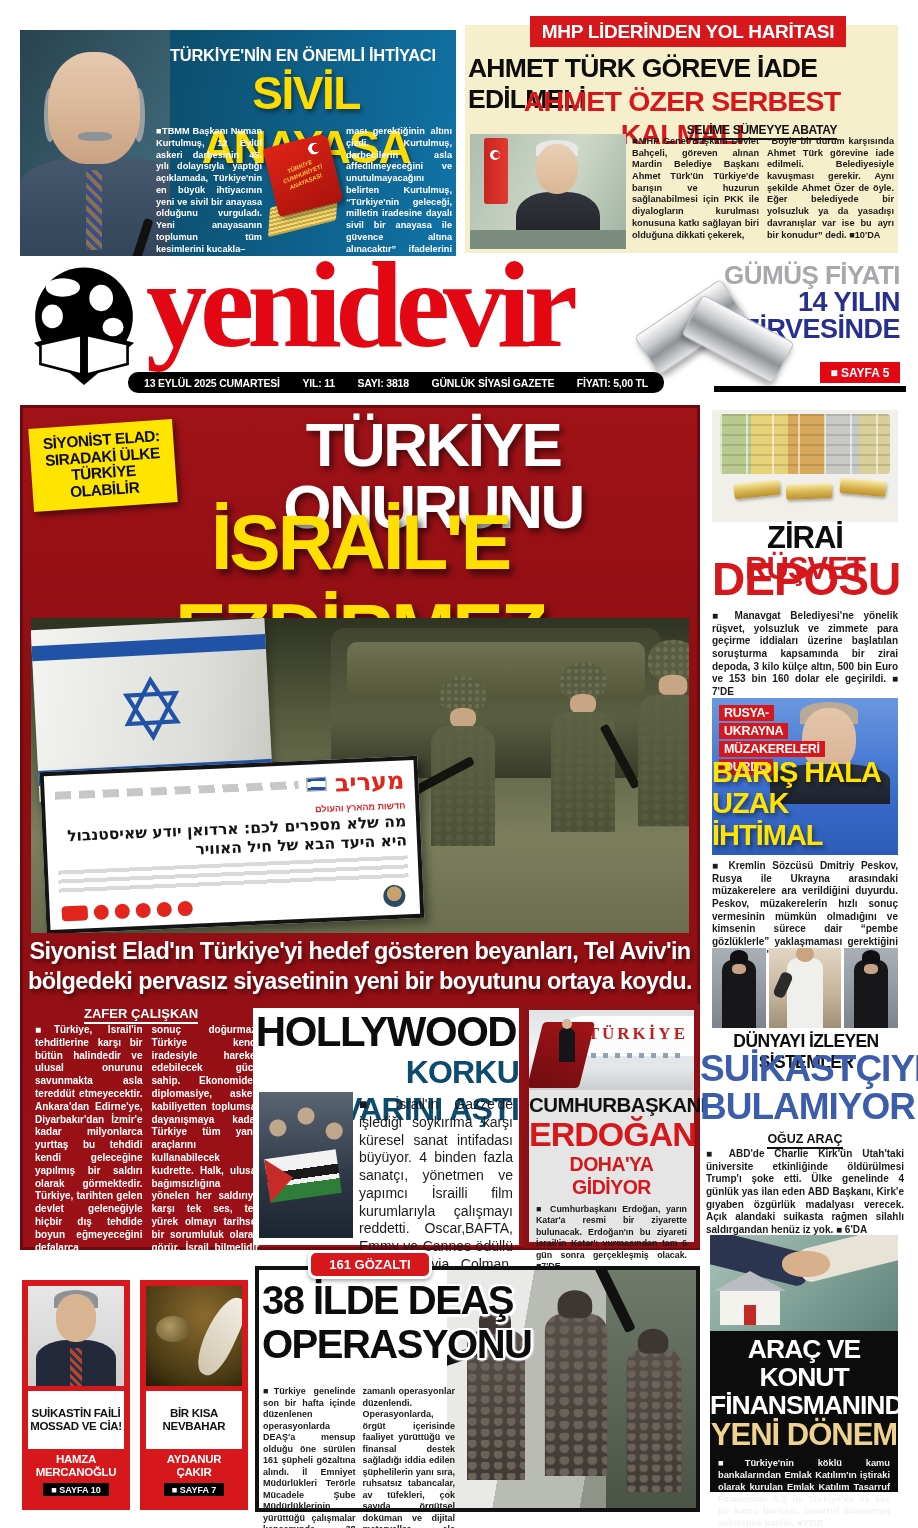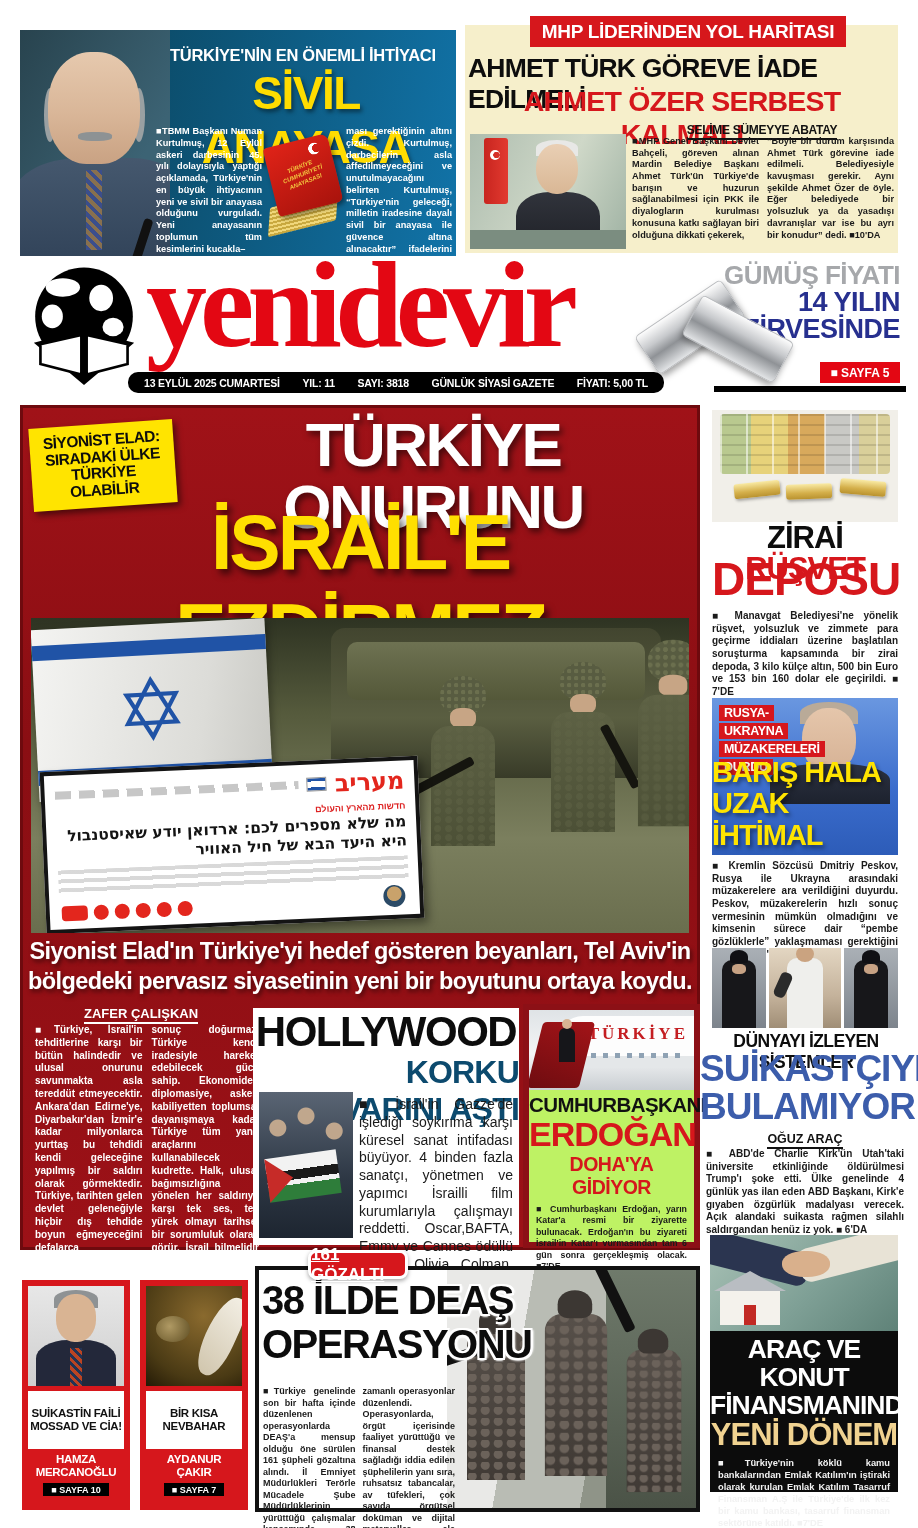--- a/index.html
+++ b/index.html
@@ -147,21 +147,21 @@
                         radial-gradient(circle at 50% 40%, #cdb092 8px, transparent 9px),
                         radial-gradient(circle at 80% 65%, #cdb092 8px, transparent 9px); opacity:.9;}
   .h-flag { position:absolute; left:8px; top:62px; width:72px; height:44px; transform:rotate(-8deg);
             background:linear-gradient(180deg,#f2f2f2 0 33%,#1a1a1a 33% 55%,#f2f2f2 55% 66%,#2e7d3a 66% 100%); }
   .h-flag::after { content:""; position:absolute; left:0; top:0; border-top:22px solid transparent;
                    border-bottom:22px solid transparent; border-left:26px solid #c62b28; }
   .h-body { position:absolute; left:106px; top:88px; width:154px; color:#1a1a1a; font-size:14px; font-weight:400;
             line-height:1.27; text-align:justify; }
 
   
-  .erdo { position:absolute; left:523px; top:1004px; width:177px; height:244px; background:#bef264;
+  .erdo { position:absolute; left:523px; top:1004px; width:177px; height:244px; background:#e5e5e5;
           border:6px solid #8c1016; }
   .e-photo { position:relative; width:100%; height:80px; background:linear-gradient(180deg,#dfe3e6,#f4f5f6 55%,#c9ced2); overflow:hidden; }
   .e-plane { position:absolute; left:28px; top:6px; right:0; height:52px; background:#fdfdfd; border-radius:30px 0 0 30px;
              box-shadow:inset 0 -12px 0 #e4e7e9; }
   .e-plane-txt { position:absolute; right:6px; top:8px; font-family:"Liberation Serif", serif; font-weight:700;
                  color:#c41e22; font-size:17px; letter-spacing:3px; }
   .e-windows { position:absolute; left:10px; bottom:10px; right:8px; height:5px;
                background:repeating-linear-gradient(90deg,#8fa2b4 0 5px,transparent 5px 12px); }
   .e-stairs { position:absolute; left:6px; top:12px; width:52px; height:66px; background:linear-gradient(200deg,#a31418,#6e0c10);
               transform:skewX(-14deg); border-radius:4px; }
@@ -254,23 +254,23 @@
   .inkwell { position:absolute; left:10px; top:30px; width:34px; height:26px; border-radius:50%;
              background:radial-gradient(circle at 40% 40%,#b09a64,#5e4d22); }
   .colm-title { margin-top:5px; height:58px; background:#fff; display:flex; align-items:center; justify-content:center;
                 text-align:center; color:#111; font-weight:800; font-size:11.5px; line-height:1.15; padding:2px; letter-spacing:-.3px;}
   .colm-name { margin-top:4px; text-align:center; color:#fff; font-weight:800; font-size:11.5px; line-height:1.1; letter-spacing:-.3px;}
   .colm-page { margin:5px auto 0; width:fit-content; background:#000; color:#fff; font-weight:700; font-size:9px;
                padding:1.5px 8px; }
 
   
   .deas { position:absolute; left:255px; top:1266px; width:445px; height:246px; background:#fff; border:4px solid #111; }
-  .d-pill { position:absolute; left:308px; top:1250px; width:100px; height:29px; background:#d6171c; border:3px solid #fff;
-            border-radius:8px; color:#fff; font-weight:800; font-size:17px; display:flex; align-items:center;
-            justify-content:center; box-shadow:0 2px 4px rgba(0,0,0,.35); z-index:3;text-decoration:underline; }
+  .d-pill { position:absolute; left:308px; top:1250px; width:124px; height:29px; background:#d6171c; border:3px solid #fff;
+            border-radius:8px; color:#fff; font-weight:800; font-size:13px; display:flex; align-items:center;
+            justify-content:center; box-shadow:0 2px 4px rgba(0,0,0,.35); z-index:3; }
   .d-photo { position:absolute; left:447px; top:1270px; width:249px; height:238px; overflow:hidden;
              background:linear-gradient(100deg,#e9e9e7 0 30%,#b9bcb4 30% 60%,#8f9488 60%); }
   .d-photo::before { content:""; position:absolute; right:0; top:0; width:90px; height:100%;
                      background:linear-gradient(180deg,#6f7a6b,#4b5347); }
   .cop { position:absolute; width:58px; height:150px; border-radius:16px 16px 0 0;
          background:radial-gradient(circle at 40% 30%, #6b625a 4px, transparent 5px) 0 0/13px 11px,
                     linear-gradient(180deg,#57504a,#403a35); }
   .cop::before { content:""; position:absolute; left:12px; top:-22px; width:32px; height:26px; border-radius:50% 50% 30% 30%; background:#3c3733; }
   .cop-rifle { position:absolute; width:86px; height:10px; background:#111; border-radius:3px; }
   .d-h { position:absolute; left:262px; width:260px; color:#0c0c0c; font-weight:800; font-size:40px; letter-spacing:-1.5px;

